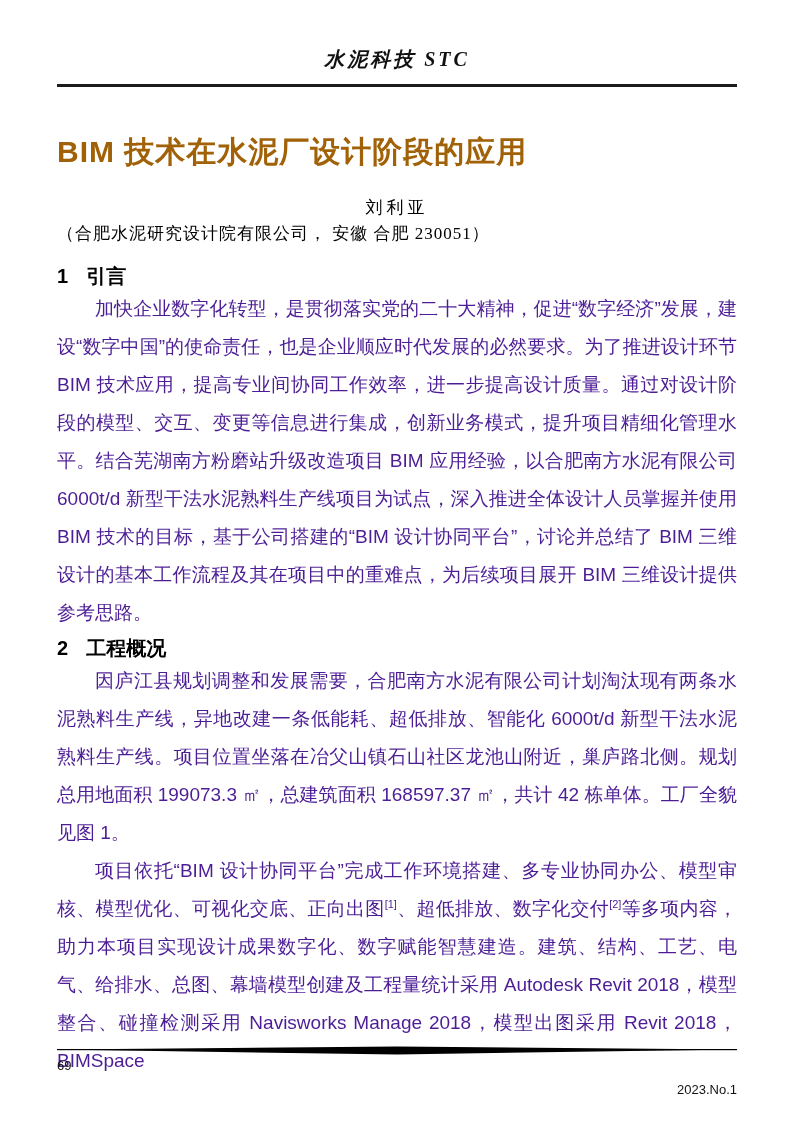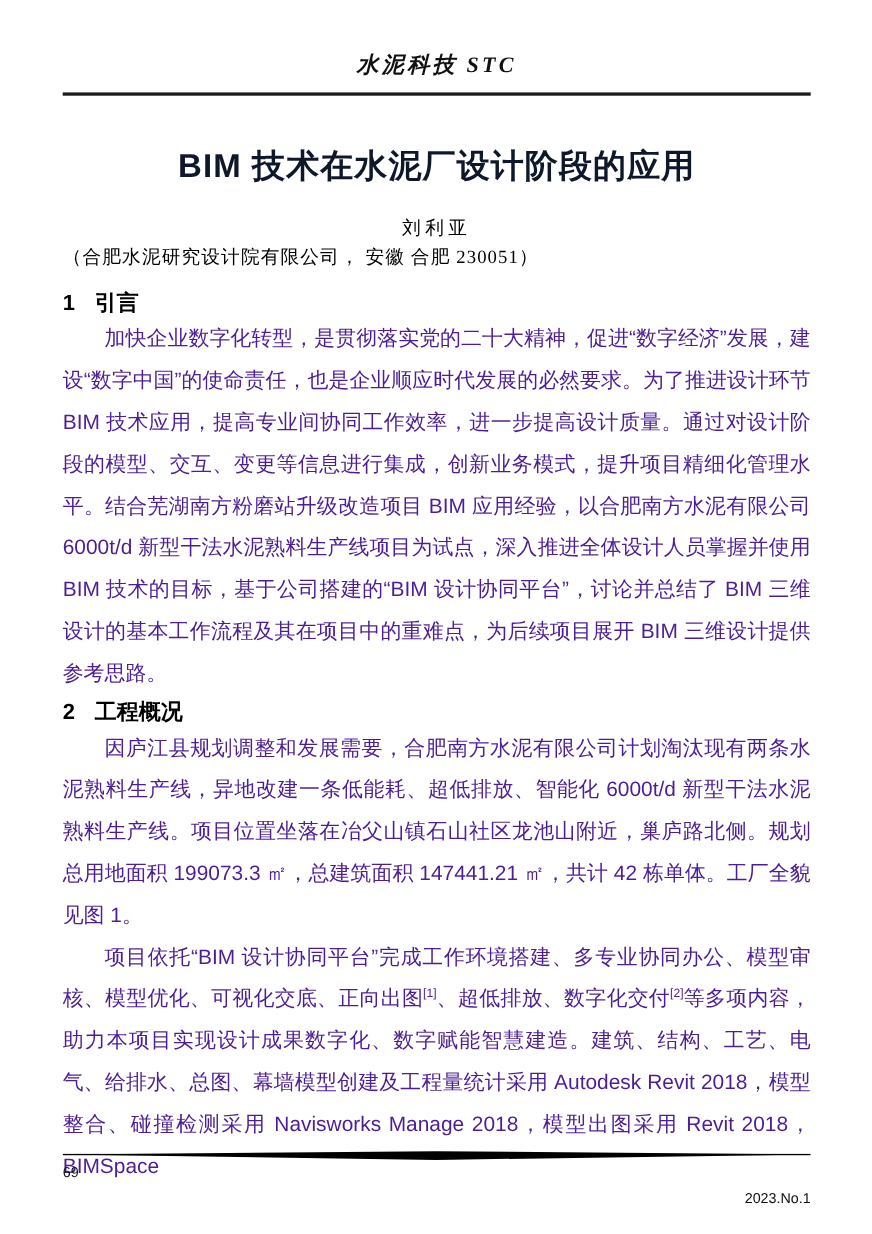--- a/index.html
+++ b/index.html
@@ -31,27 +31,26 @@
     color: #111111;
   }
   .header-rule {
     margin-top: 12px;
     border-bottom: 3px solid #1c1c1c;
     height: 0;
   }
   
   .article-title {
     margin: 44px 0 0 0;
-    text-align: center;
     font-family: "Liberation Sans", "DejaVu Sans", sans-serif;
     font-weight: 700;
     font-size: 30px;
     line-height: 42px;
     letter-spacing: 1px;
-    color: #0f172a;
+    color: #a16207;
   }
   .author {
     margin-top: 24px;
     text-align: center;
     font-family: "Liberation Serif", "DejaVu Serif", serif;
     font-size: 17px;
     line-height: 22px;
     letter-spacing: 4px;
   }
   .affiliation {
@@ -145,21 +144,21 @@
     <h2 class="section-heading">
       <span class="heading-number">1</span><span class="heading-title">引言</span>
     </h2>
     <p class="body-para">加快企业数字化转型，是贯彻落实党的二十大精神，促进“数字经济”发展，建设“数字中国”的使命责任，也是企业顺应时代发展的必然要求。为了推进设计环节 BIM 技术应用，提高专业间协同工作效率，进一步提高设计质量。通过对设计阶段的模型、交互、变更等信息进行集成，创新业务模式，提升项目精细化管理水平。结合芜湖南方粉磨站升级改造项目 BIM 应用经验，以合肥南方水泥有限公司 6000t/d 新型干法水泥熟料生产线项目为试点，深入推进全体设计人员掌握并使用 BIM 技术的目标，基于公司搭建的“BIM 设计协同平台”，讨论并总结了 BIM 三维设计的基本工作流程及其在项目中的重难点，为后续项目展开 BIM 三维设计提供参考思路。</p>
   </div>
 
   <div class="section">
     <h2 class="section-heading second">
       <span class="heading-number">2</span><span class="heading-title">工程概况</span>
     </h2>
-    <p class="body-para">因庐江县规划调整和发展需要，合肥南方水泥有限公司计划淘汰现有两条水泥熟料生产线，异地改建一条低能耗、超低排放、智能化 6000t/d 新型干法水泥熟料生产线。项目位置坐落在冶父山镇石山社区龙池山附近，巢庐路北侧。规划总用地面积 199073.3 ㎡，总建筑面积 147441.21 ㎡，共计 42 栋单体。工厂全貌见图 1。</p>
+    <p class="body-para">因庐江县规划调整和发展需要，合肥南方水泥有限公司计划淘汰现有两条水泥熟料生产线，异地改建一条低能耗、超低排放、智能化 6000t/d 新型干法水泥熟料生产线。项目位置坐落在冶父山镇石山社区龙池山附近，巢庐路北侧。规划总用地面积 199073.3 ㎡，总建筑面积 168597.37 ㎡，共计 42 栋单体。工厂全貌见图 1。</p>
     <p class="body-para no-gap"><span>项目依托“BIM 设计协同平台”完成工作环境搭建、多专业协同办公、模型审核、模型优化、可视化交底、正向出图</span><sup>[1]</sup><span>、超低排放、数字化交付</span><sup>[2]</sup><span>等多项内容，助力本项目实现设计成果数字化、数字赋能智慧建造。建筑、结构、工艺、电气、给排水、总图、幕墙模型创建及工程量统计采用 Autodesk Revit 2018，模型整合、碰撞检测采用 Navisworks Manage 2018，模型出图采用 Revit 2018，BIMSpace</span></p>
   </div>
 
   <div class="page-footer">
     <svg class="footer-rule-svg" viewBox="0 0 680 9" preserveAspectRatio="none">
       <polygon points="0,3.5 340,0.5 680,3.5 340,8.5" fill="#000000"></polygon>
       <rect x="0" y="3" width="680" height="1.2" fill="#000000"></rect>
     </svg>
     <div class="footer-text-row">
       <span class="footer-page-number">69</span>

